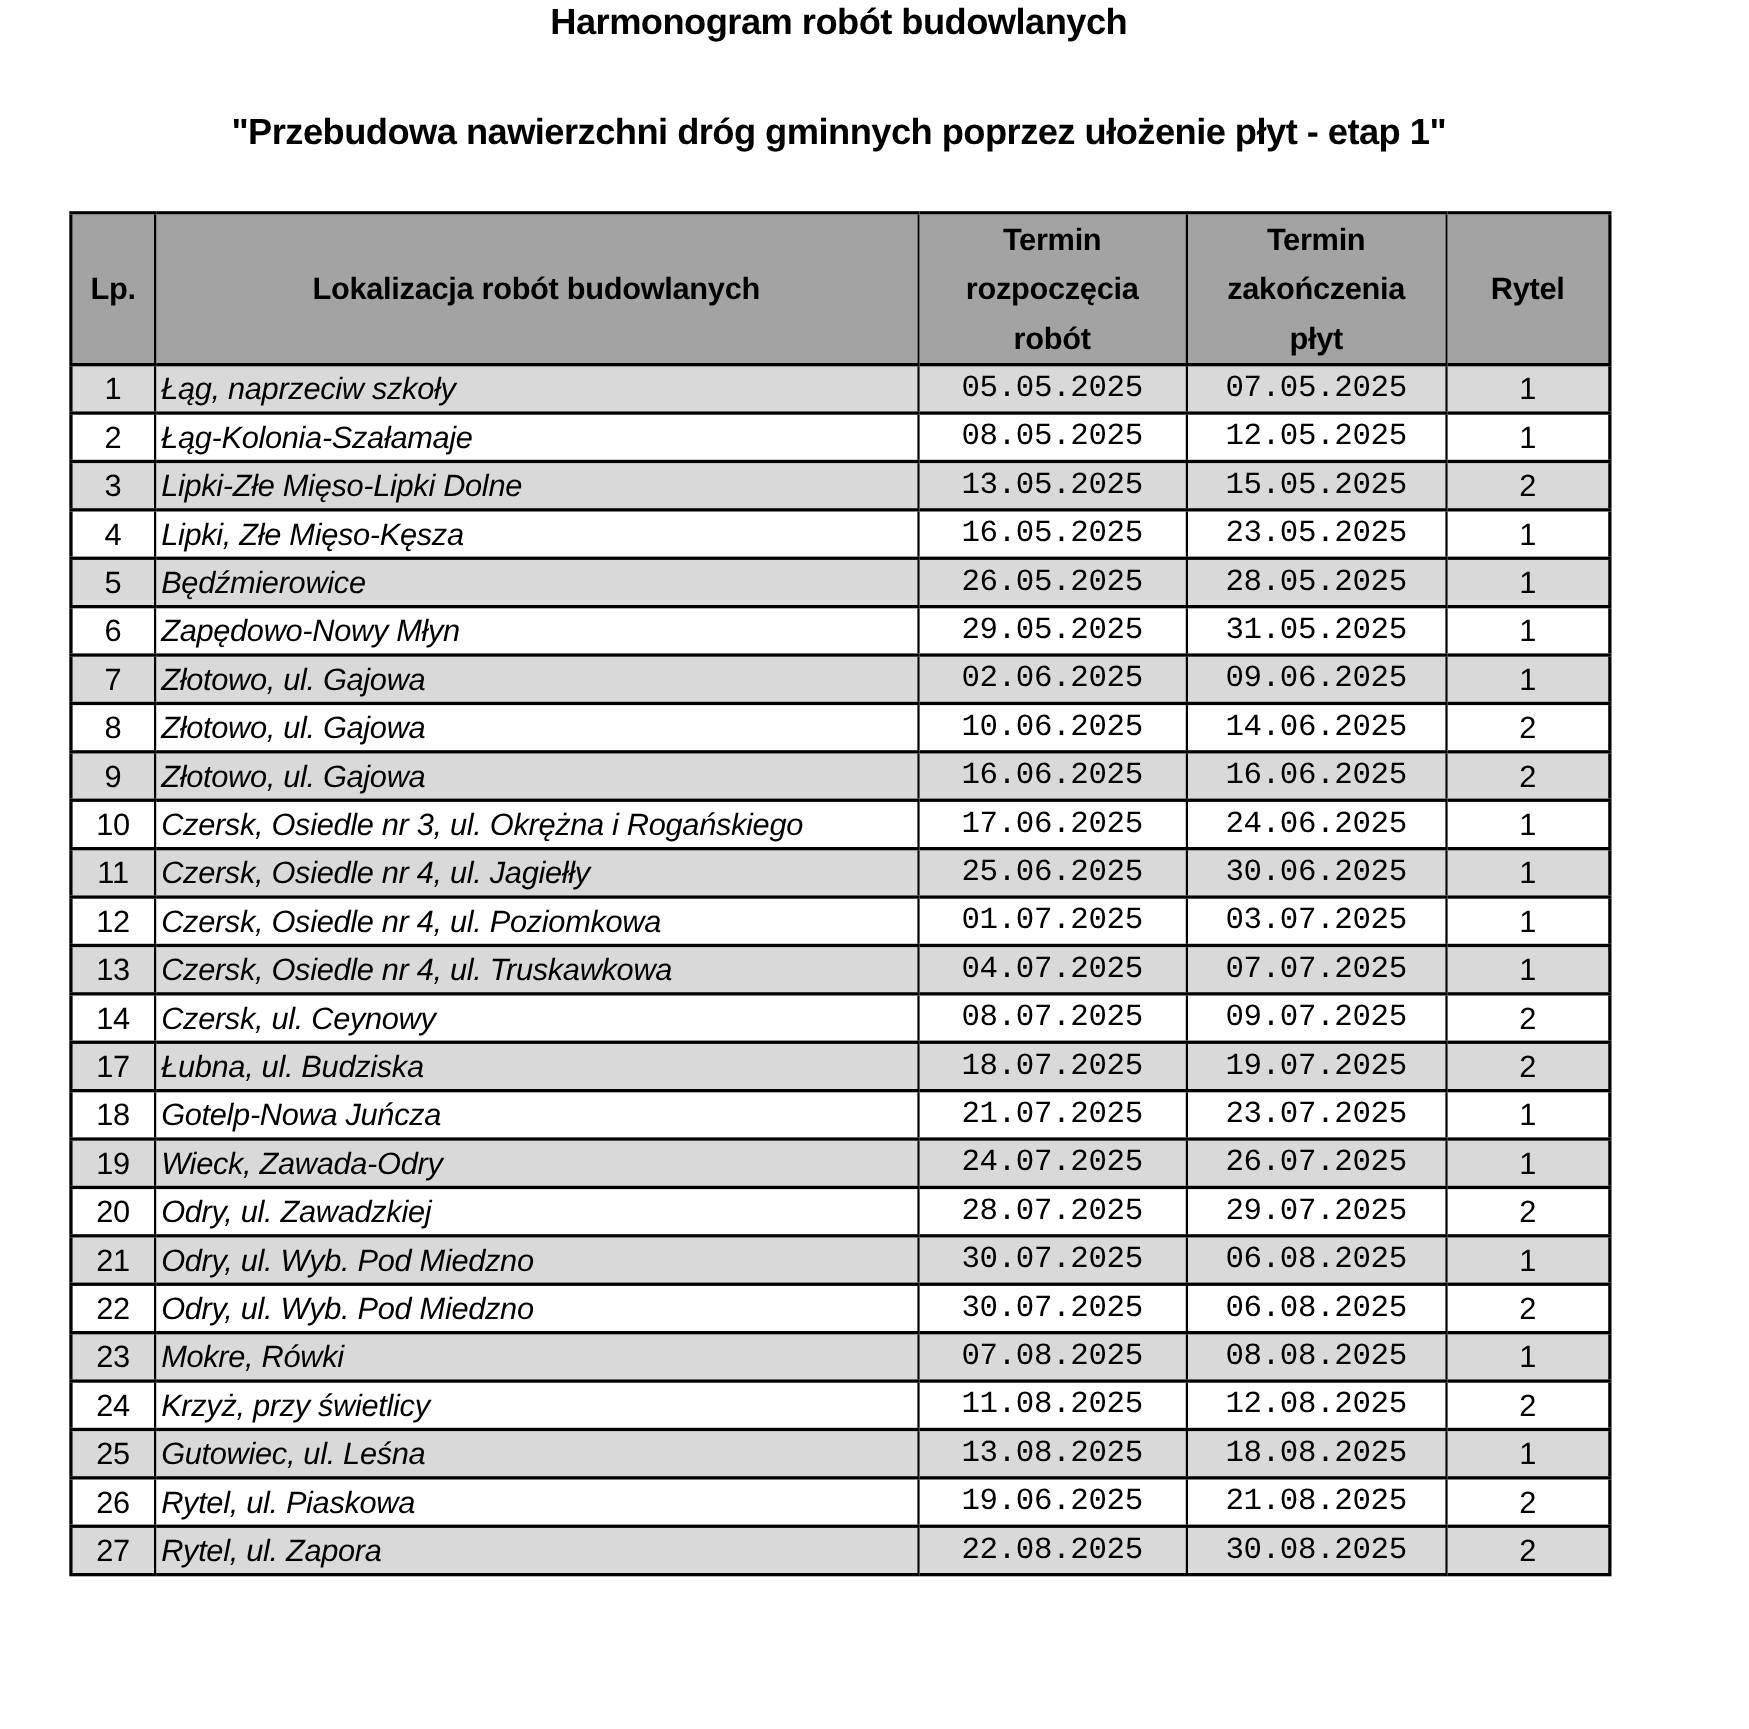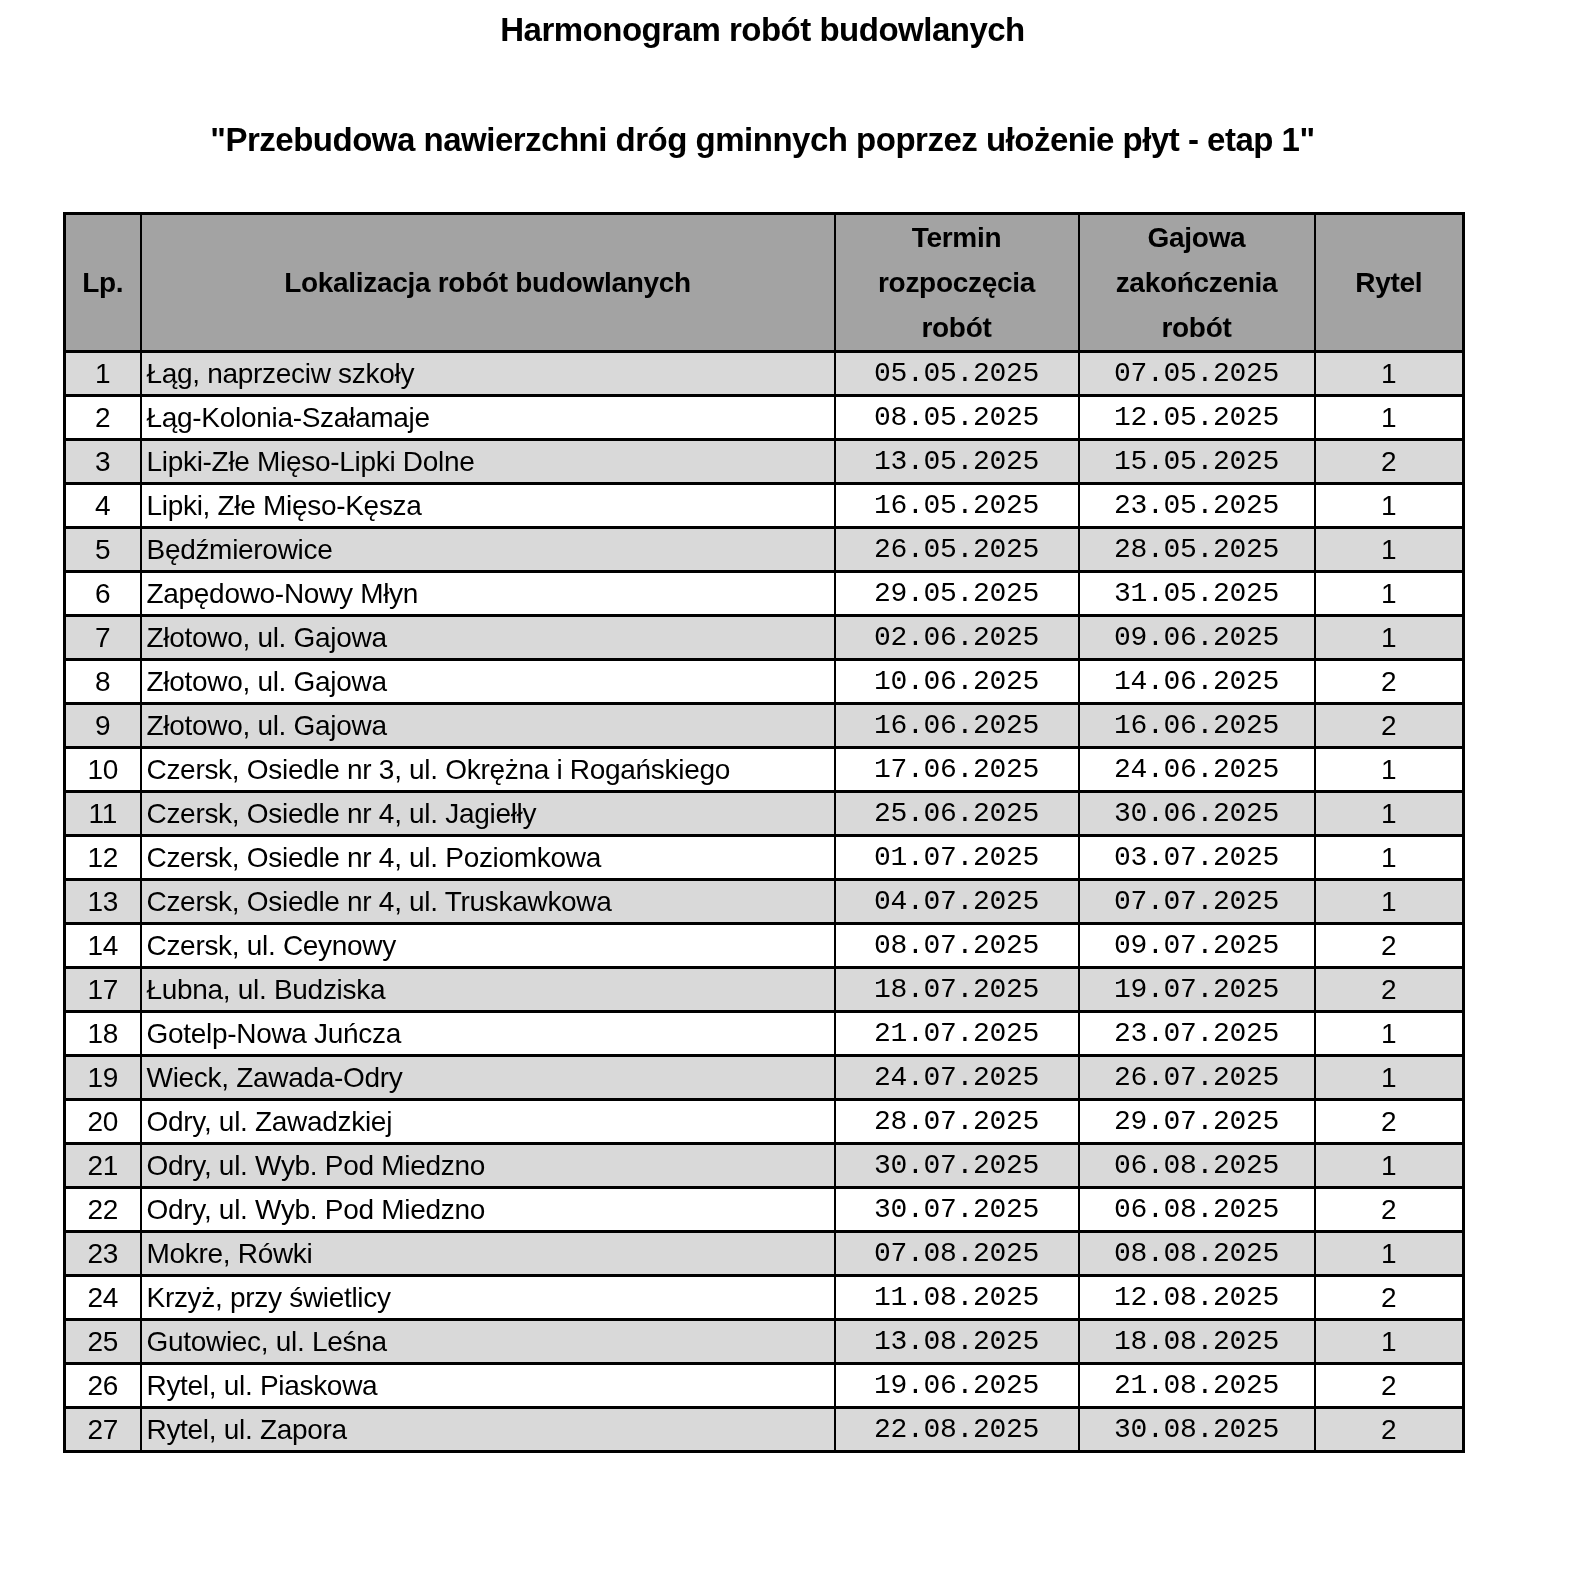--- a/index.html
+++ b/index.html
@@ -11,21 +11,21 @@
     font-family: "Liberation Sans", sans-serif;
     color: #000000;
     -webkit-font-smoothing: antialiased;
   }
   .titles {
     width: 1399px;
     margin-left: 63px;
     text-align: center;
   }
   .doc-title {
-    margin: 10px;
+    margin: 0;
     font-size: 33px;
     font-weight: bold;
     letter-spacing: -0.5px;
     line-height: 1.2;
   }
   .doc-subtitle {
     margin: 0;
     padding-top: 60px;
     font-size: 33px;
     font-weight: bold;
@@ -57,21 +57,21 @@
     padding: 0 10px;
     background: #a3a3a3;
   }
   .schedule td {
     height: 39px;
     vertical-align: middle;
     white-space: nowrap;
     background: #ffffff;
   }
   .schedule td.c-lp     { text-align: center; }
-  .schedule td.c-loc    { text-align: left; padding-left: 5px; }
+  .schedule td.c-loc    { text-align: left; padding-left: 5px; font-style: italic; }
   .schedule td.c-date   { text-align: center; font-family: Liberation Mono, monospace; }
   .schedule td.c-rejon  { text-align: center; }
   .schedule tr.shade td { background: var(--shade, #d9d9d9); }
 </style>
 </head>
 <body>
 
 <div class="page">
   <div class="titles">
     <h1 class="doc-title">Harmonogram robót budowlanych</h1>
@@ -84,21 +84,21 @@
       <col style="width:694px">
       <col style="width:244px">
       <col style="width:236px">
       <col style="width:149px">
     </colgroup>
     <thead>
       <tr>
         <th>Lp.</th>
         <th>Lokalizacja robót budowlanych</th>
         <th>Termin rozpoczęcia robót</th>
-        <th>Gajowa zakończenia robót</th>
+        <th>Termin zakończenia płyt</th>
         <th>Rytel</th>
       </tr>
     </thead>
     <tbody>
         <tr class="shade">
           <td class="c-lp">1</td>
           <td class="c-loc">Łąg, naprzeciw szkoły</td>
           <td class="c-date">05.05.2025</td>
           <td class="c-date">07.05.2025</td>
           <td class="c-rejon">1</td>

